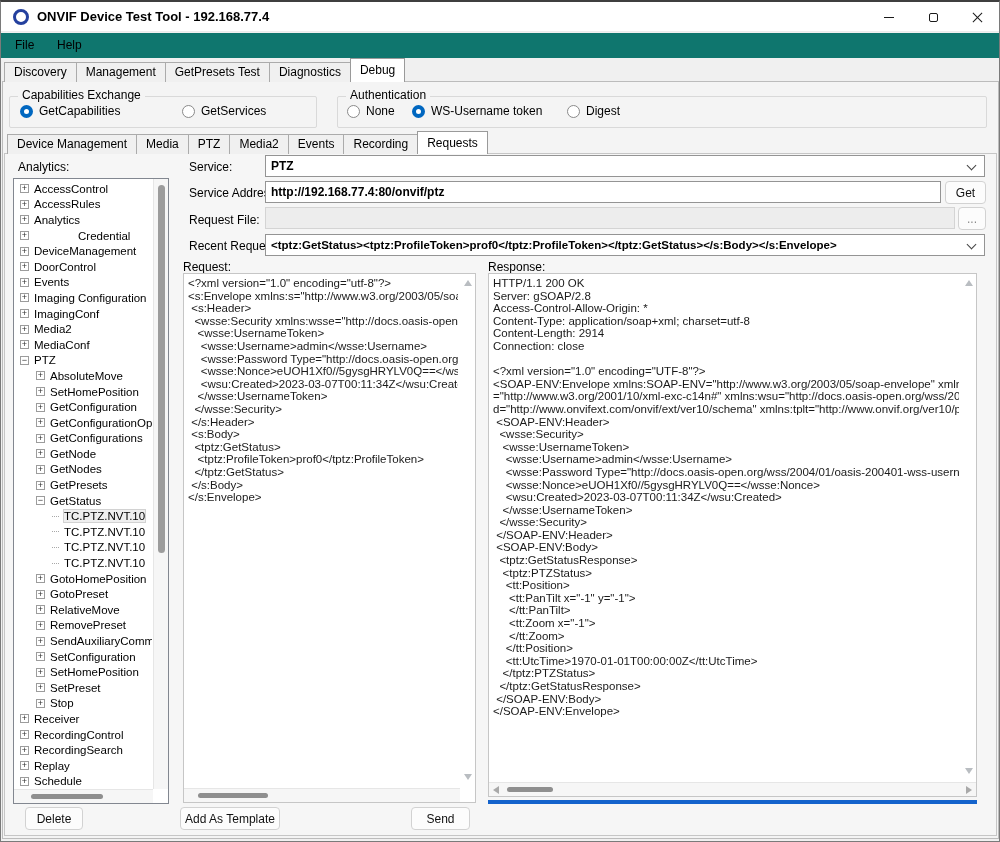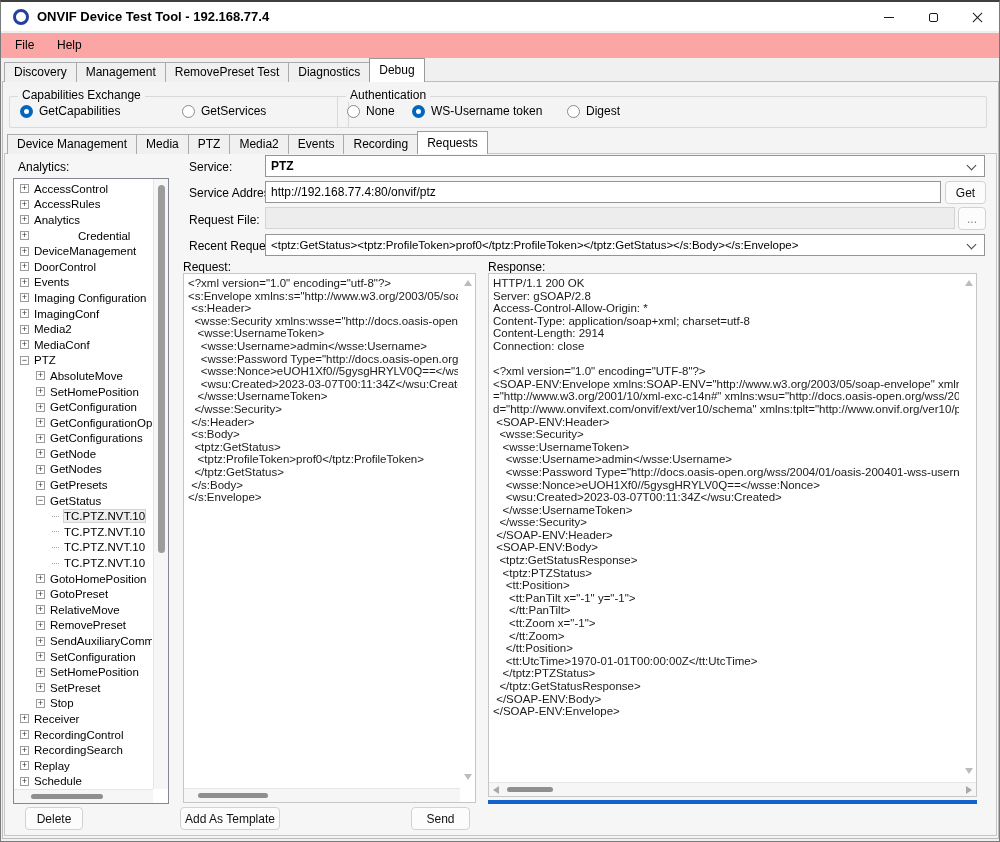--- a/index.html
+++ b/index.html
@@ -15,46 +15,46 @@
   .logo{position:absolute;left:12px;top:7px;width:16px;height:16px;border-radius:50%;border:3px solid #24409e;background:#fff;}
   .title-text{position:absolute;left:36px;top:7px;font-size:13px;font-weight:700;white-space:nowrap;}
   .winbtn{position:absolute;top:0;width:44px;height:30px;display:flex;align-items:center;justify-content:center;}
   .winbtn.min{right:88px;} .winbtn.max{right:44px;} .winbtn.close{right:0;}
   .min-icon{width:10px;height:0;border-top:1px solid #1a1a1a;display:block;}
   .max-icon{width:9px;height:9px;border:1px solid #1a1a1a;border-radius:2px;display:block;}
   .close-icon{position:relative;width:11px;height:11px;display:block;}
   .close-icon::before,.close-icon::after{content:"";position:absolute;left:-1px;top:5px;width:13px;height:0;border-top:1px solid #1a1a1a;}
   .close-icon::before{transform:rotate(45deg);} .close-icon::after{transform:rotate(-45deg);}
   
-  .menubar{position:absolute;left:0;top:31px;right:0;height:25px;background:#fca5a5;}
+  .menubar{position:absolute;left:0;top:31px;right:0;height:25px;background:#0f766e;}
   .menu-item{position:absolute;top:0;height:25px;line-height:25px;font-size:12px;text-align:center;padding:0 8px;}
   .menu-item.file{left:6px;} .menu-item.help{left:48px;}
   
   .tabs{position:absolute;display:flex;align-items:flex-end;z-index:3;}
   #main-tabs{left:3px;top:56px;height:24px;}
   #debug-tabs{left:6px;top:129px;height:23px;}
   .tab{height:20px;padding:2px 9px 0;font-size:12px;background:#f0f0f0;border:1px solid #ababab;border-bottom:none;margin-right:-1px;white-space:nowrap;}
   .tab.active{height:24px;padding-top:4px;background:#ffffff;border-color:#9a9a9a;position:relative;z-index:4;}
   #debug-tabs .tab.active{height:23px;}
   
   .page-outer{position:absolute;left:1px;top:79px;width:997px;height:758px;background:#f4f4f4;border:1px solid #bcbcbc;z-index:1;}
   .page-inner{position:absolute;left:3px;top:151px;width:993px;height:683px;background:#f6f6f6;border:1px solid #c6c6c6;z-index:2;}
   
   .groupbox{position:absolute;top:94px;height:32px;border:1px solid #d9d9d9;border-radius:2px;z-index:3;}
   .groupbox .gb-label{position:absolute;left:8px;top:-9px;background:#f4f4f4;padding:0 4px;font-size:12px;white-space:nowrap;}
-  .gb-capex{left:8px;width:340px;} .gb-auth{left:336px;width:650px;}
+  .gb-capex{left:8px;width:308px;} .gb-auth{left:336px;width:650px;}
   .radio-item{position:absolute;top:7px;display:flex;align-items:center;gap:6px;white-space:nowrap;}
   .gb-capex .radio-item:nth-child(2){left:10px;} .gb-capex .radio-item:nth-child(3){left:172px;}
   .gb-auth  .radio-item:nth-child(2){left:9px;}  .gb-auth  .radio-item:nth-child(3){left:74px;} .gb-auth .radio-item:nth-child(4){left:229px;}
   .radio{width:13px;height:13px;border-radius:50%;border:1px solid #8a8a8a;background:#fff;flex:none;}
   .radio.checked{border:4px solid #0067c0;}
   .radio-label{font-size:12px;}
   
   .lbl{position:absolute;font-size:12px;white-space:nowrap;z-index:3;}
-  .textbox,.combo{position:absolute;height:22px;background:#fff;border:1px solid #949494;font-size:12px;line-height:20px;padding:0 5px;white-space:nowrap;overflow:hidden;z-index:3;}
+  .textbox,.combo{position:absolute;height:22px;background:#fff;border:1px solid #949494;font-size:12px;line-height:20px;padding:0 5px;white-space:nowrap;overflow:hidden;z-index:3;font-weight:bold;}
   .combo .chev{position:absolute;right:9px;top:6px;width:7px;height:7px;border-right:1.4px solid #444;border-bottom:1.4px solid #444;transform:rotate(45deg);}
   .textbox.disabled{background:#ededed;border-color:#d4d4d4;}
   .btn{position:absolute;height:23px;background:#fcfcfc;border:1px solid #d2d2d2;border-radius:4px;font-size:12px;display:flex;align-items:center;justify-content:center;z-index:3;color:#111;}
   
   .treebox{position:absolute;left:12px;top:176px;width:156px;height:626px;background:#fff;border:1px solid #828790;z-index:3;overflow:hidden;}
   .tree-content{position:absolute;left:2px;top:2px;right:16px;bottom:15px;overflow:hidden;}
   .tree-row{display:flex;align-items:center;height:15.6px;font-size:11.5px;white-space:nowrap;}
   .glyph{flex:none;position:relative;width:9px;height:9px;border:1px solid #9c9c9c;background:#fff;margin-right:5px;}
   .glyph::before{position:absolute;left:0;top:-1px;width:7px;text-align:center;font-size:9px;line-height:9px;color:#333;}
   .glyph.plus::before{content:"+";}
@@ -98,21 +98,21 @@
   </div>
 
   <div class="menubar">
     <div class="menu-item file">File</div>
     <div class="menu-item help">Help</div>
   </div>
 
   <div class="tabs" id="main-tabs">
       <div class="tab">Discovery</div>
       <div class="tab">Management</div>
-      <div class="tab">RemovePreset Test</div>
+      <div class="tab">GetPresets Test</div>
       <div class="tab">Diagnostics</div>
       <div class="tab active">Debug</div>
     </div>
   <div class="page-outer"></div>
 
   <div class="groupbox gb-capex">
     <span class="gb-label">Capabilities Exchange</span>
   <div class="radio-item">
         <span class="radio checked"></span>
         <span class="radio-label">GetCapabilities</span>

